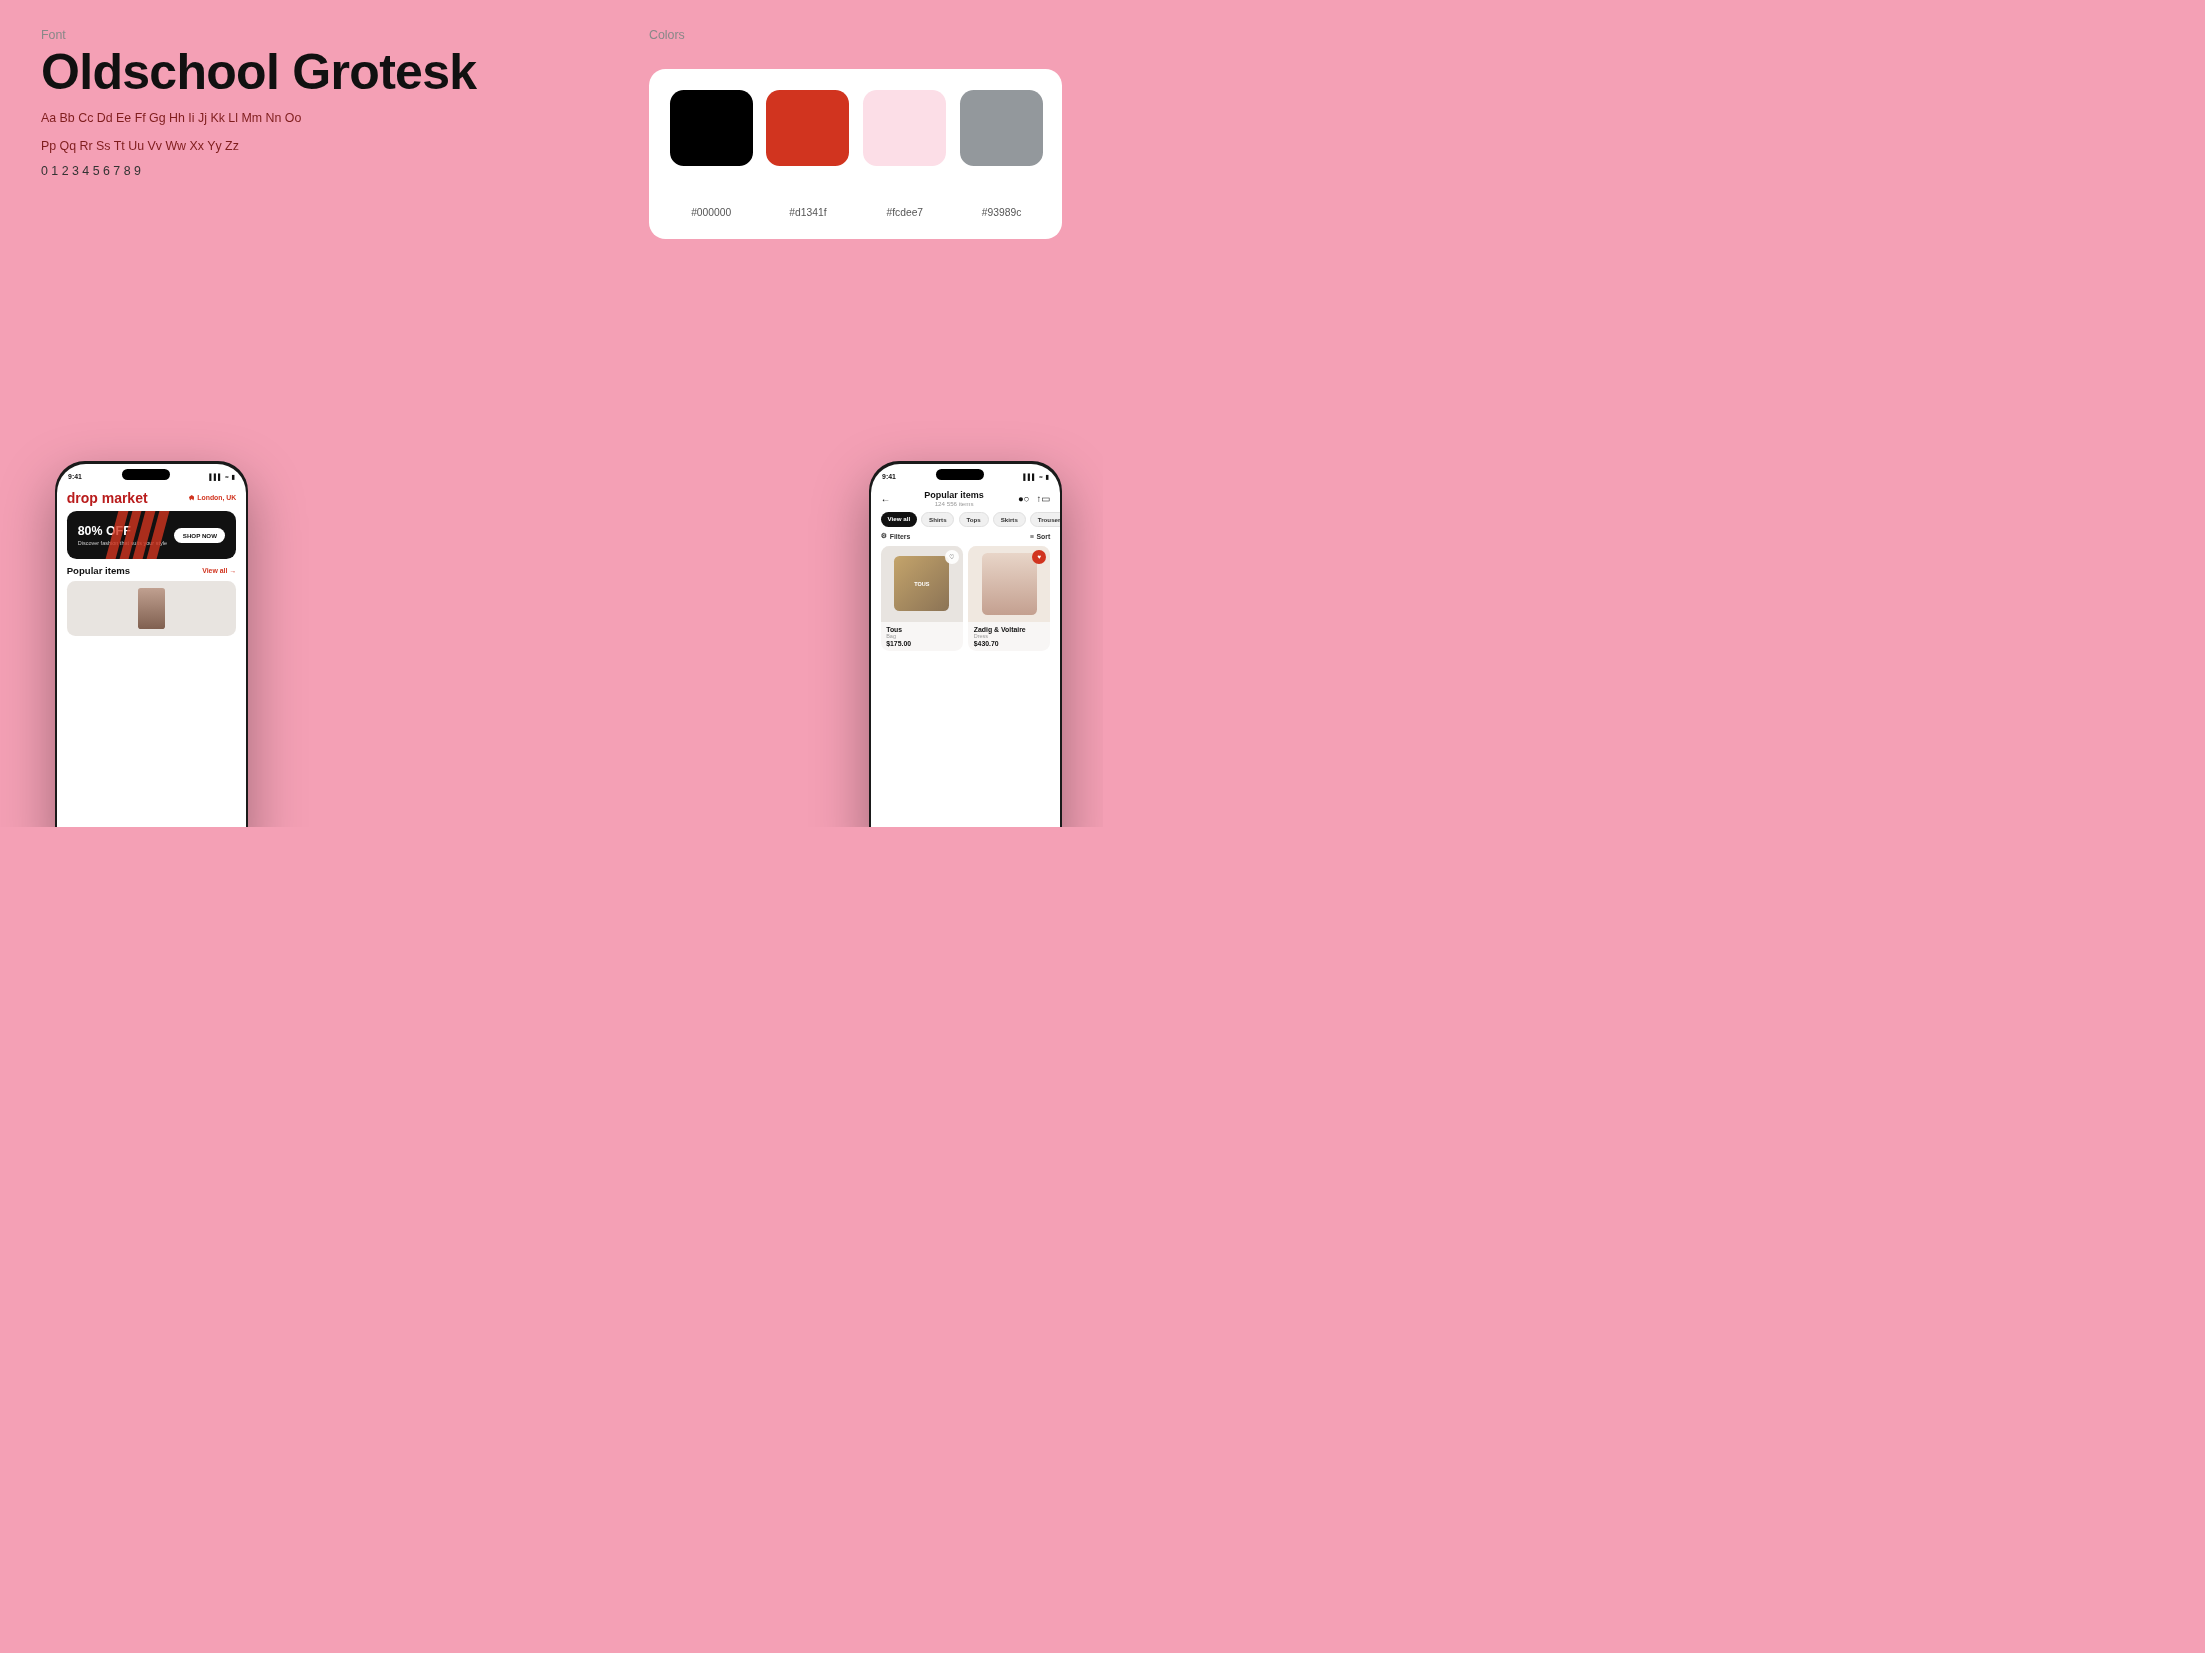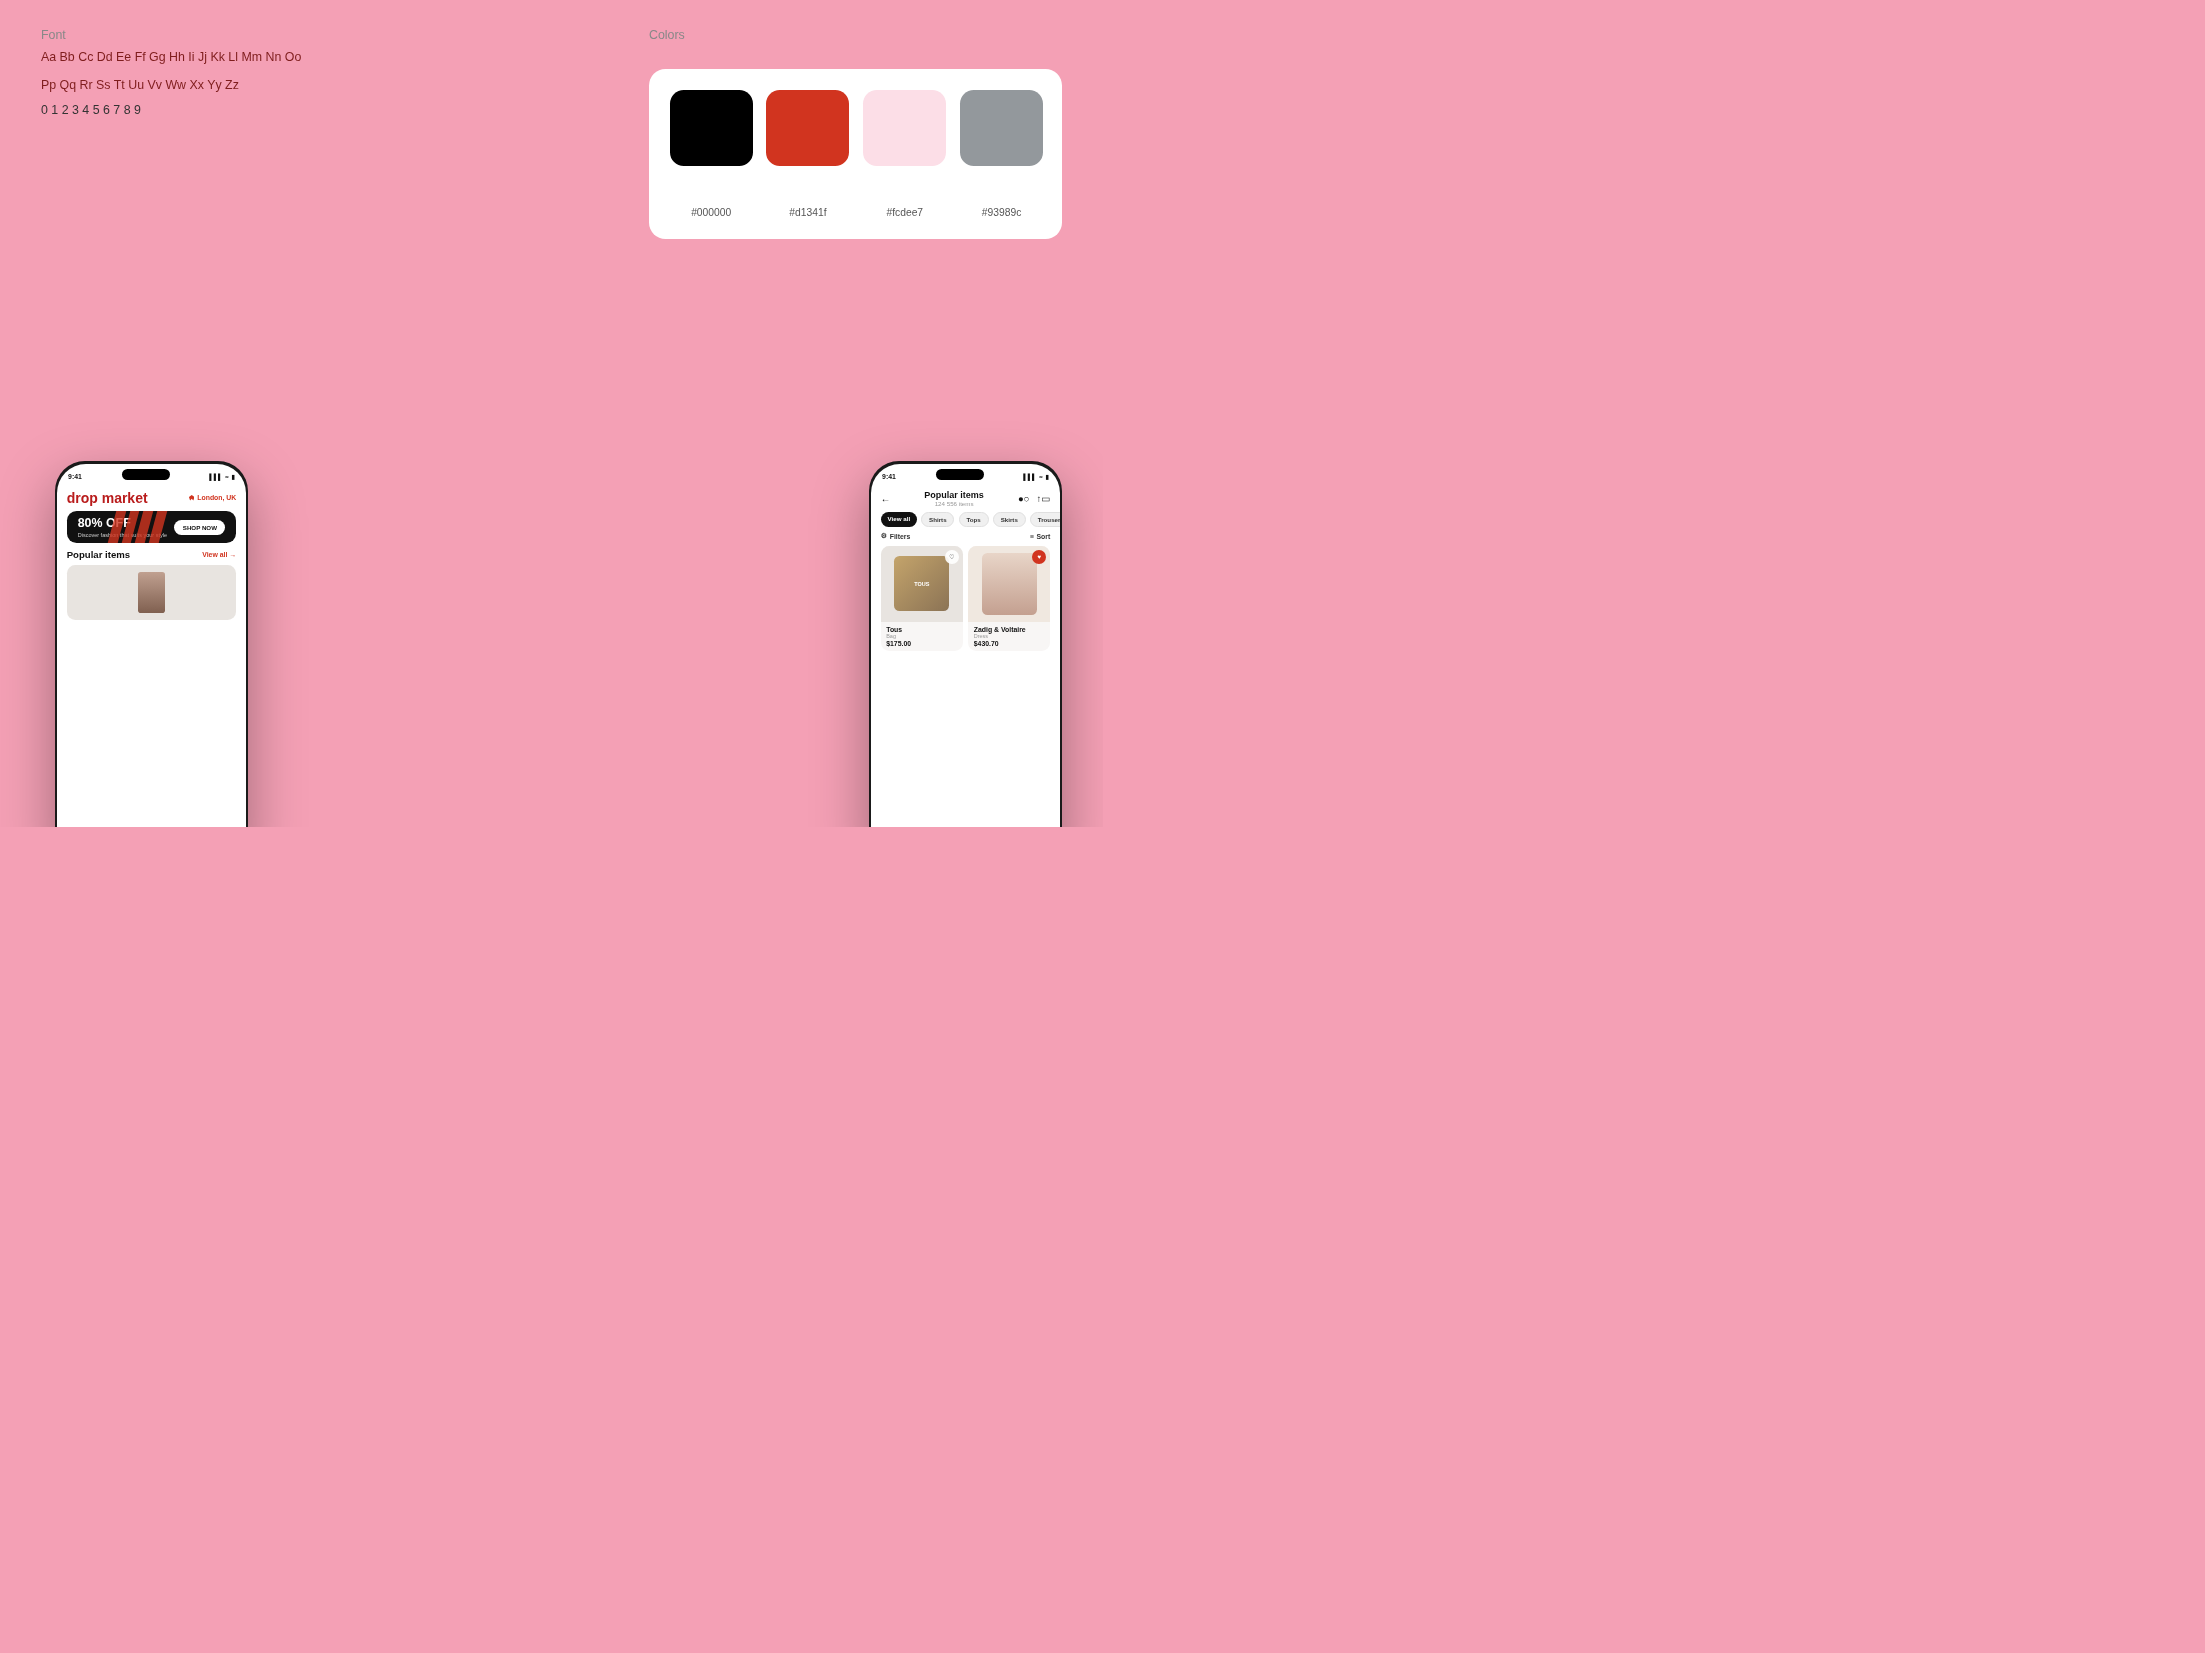--- a/index.html
+++ b/index.html
@@ -234,21 +234,21 @@
     .promo-banner {
       margin: 0 9.6px 5.5px;
       background: #111;
       border-radius: 9.6px;
       padding: 8.3px 11px;
       display: flex;
       align-items: center;
       justify-content: space-between;
       position: relative;
       overflow: hidden;
-      height: 32px;
+      height: 48px;
     }
 
     .promo-stripes {
       position: absolute;
       right: 55px;
       top: 0;
       bottom: 0;
       width: 69px;
       display: flex;
       gap: 4.1px;
@@ -488,20 +488,21 @@
       border-radius: 5.5px;
     }
   </style>
 </head>
 <body>
 
 <div class="top-section">
 
   <div class="font-section">
     <div class="section-label">Font</div>
+    <div class="font-name">Oldschool Grotesk</div>
     <div class="font-alphabet">Aa Bb Cc Dd Ee Ff Gg Hh Ii Jj Kk Ll Mm Nn Oo</div>
     <div class="font-alphabet">Pp Qq Rr Ss Tt Uu Vv Ww Xx Yy Zz</div>
     <div class="font-numbers">0 1 2 3 4 5 6 7 8 9</div>
   </div>
 
   <div class="colors-section">
     <div class="section-label">Colors</div>
     <div class="colors-box">
       <div class="color-item">
         <div class="color-swatch" style="background:#000000;"></div>

